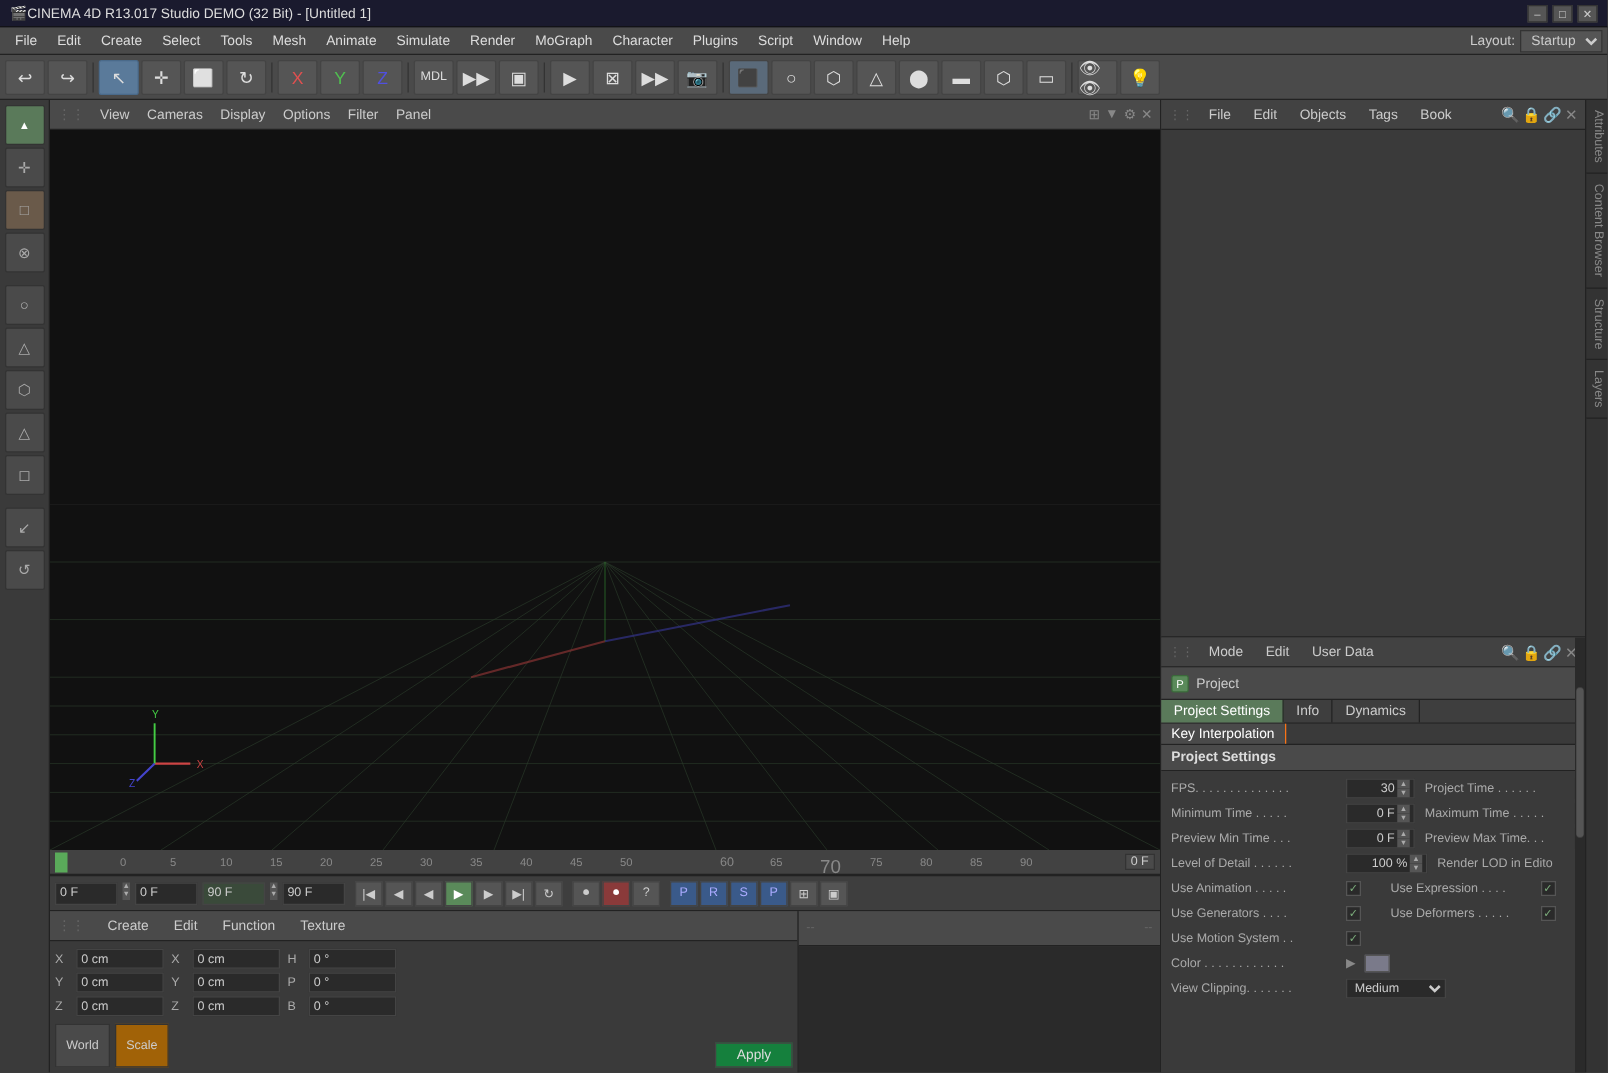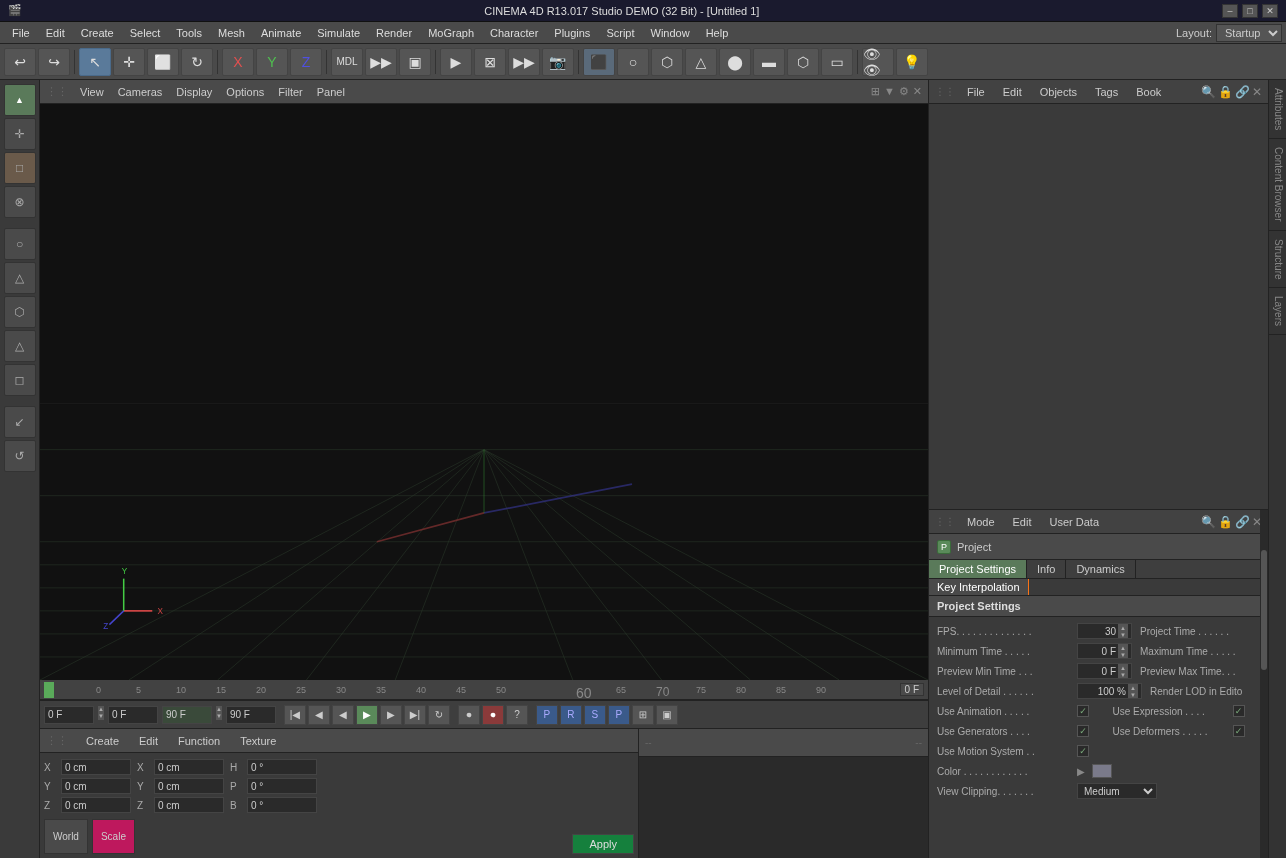--- a/index.html
+++ b/index.html
@@ -1,20 +1,20 @@
 <!DOCTYPE html>
 <html><head>
   <meta charset="utf-8">
   <style>
     * { margin: 0; padding: 0; box-sizing: border-box; }
     body { width: 1286px; height: 858px; background: #3c3c3c; font-family: Arial, sans-serif; font-size: 11px; color: #ccc; overflow: hidden; }
 
     
     #titlebar { background: #1a1a2e; height: 22px; display: flex; align-items: center; padding: 0 8px; color: #ddd; font-size: 11px; border-bottom: 1px solid #111; }
-    #titlebar .title { flex: 1; text-align: center; }
+    #titlebar .title { flex: 1; text-align: left; }
     #titlebar .win-btns { display: flex; gap: 4px; }
     #titlebar .win-btn { width: 16px; height: 14px; background: #555; border: 1px solid #333; font-size: 9px; display: flex; align-items: center; justify-content: center; color: #ccc; cursor: pointer; }
 
     
     #menubar { background: #4a4a4a; height: 22px; display: flex; align-items: center; padding: 0 4px; border-bottom: 1px solid #222; }
     .menu-item { padding: 2px 8px; color: #ddd; cursor: pointer; font-size: 11px; }
     #layout-select { margin-left: auto; display: flex; align-items: center; gap: 4px; color: #ccc; font-size: 11px; }
     #layout-select select { background: #555; color: #ccc; border: 1px solid #333; font-size: 11px; padding: 1px 4px; }
 
     
@@ -46,21 +46,21 @@
 
     
     #bottom-area { display: flex; height: 130px; border-top: 1px solid #222; }
     #bottom-left { flex: 1; background: #3a3a3a; }
     #bottom-toolbar { background: #4a4a4a; height: 24px; display: flex; align-items: center; padding: 0 6px; gap: 8px; border-bottom: 1px solid #222; }
     .coord-row { display: flex; align-items: center; gap: 3px; }
     .coord-input { background: #2a2a2a; border: 1px solid #444; color: #ccc; width: 70px; height: 16px; font-size: 10px; padding: 0 3px; }
 
     #bottom-right { width: 290px; background: #3a3a3a; border-left: 1px solid #222; display: flex; flex-direction: column; }
     #world-btn { background: #4a4a4a; border: 1px solid #333; color: #ccc; padding: 2px 8px; font-size: 10px; cursor: pointer; }
-    #scale-btn { background: #be185d; border: 1px solid #333; color: #ccc; padding: 2px 8px; font-size: 10px; cursor: pointer; }
+    #scale-btn { background: #a16207; border: 1px solid #333; color: #ccc; padding: 2px 8px; font-size: 10px; cursor: pointer; }
     #apply-btn { background: #15803d; border: 1px solid #444; color: #ddd; padding: 3px 16px; font-size: 11px; cursor: pointer; margin-top: 15px; }
     #br-toolbar { height: 28px; background: #4a4a4a; display: flex; align-items: center; padding: 0 6px; gap: 4px; border-bottom: 1px solid #222; }
 
     
     #right-panel { width: 340px; background: #3a3a3a; border-left: 1px solid #222; display: flex; flex-direction: column; }
     #rp-top { flex: 0 0 430px; background: #3a3a3a; border-bottom: 1px solid #222; }
     #rp-file-toolbar { height: 24px; background: #424242; display: flex; align-items: center; padding: 0 6px; gap: 6px; border-bottom: 1px solid #222; }
     #rp-content { flex: 1; background: #1e1e1e; }
     #rp-bottom { flex: 1; display: flex; flex-direction: column; }
     #attr-toolbar { height: 24px; background: #424242; display: flex; align-items: center; padding: 0 6px; gap: 6px; border-bottom: 1px solid #222; }
@@ -247,23 +247,23 @@
       <div style="position:absolute; left:136px; color:#888; font-size:9px; top:5px;">10</div>
       <div style="position:absolute; left:176px; color:#888; font-size:9px; top:5px;">15</div>
       <div style="position:absolute; left:216px; color:#888; font-size:9px; top:5px;">20</div>
       <div style="position:absolute; left:256px; color:#888; font-size:9px; top:5px;">25</div>
       <div style="position:absolute; left:296px; color:#888; font-size:9px; top:5px;">30</div>
       <div style="position:absolute; left:336px; color:#888; font-size:9px; top:5px;">35</div>
       <div style="position:absolute; left:376px; color:#888; font-size:9px; top:5px;">40</div>
       <div style="position:absolute; left:416px; color:#888; font-size:9px; top:5px;">45</div>
       <div style="position:absolute; left:456px; color:#888; font-size:9px; top:5px;">50</div>
       <div style="position:absolute; left:496px; color:#888; font-size:9px; top:5px;margin-top:24px;">55</div>
-      <div style="position:absolute; left:536px; color:#888; font-size:14px; top:5px;">60</div>
+      <div style="position:absolute; left:536px; color:#888; font-size:10px; top:5px;">60</div>
       <div style="position:absolute; left:576px; color:#888; font-size:9px; top:5px;">65</div>
-      <div style="position:absolute; left:616px; color:#888; font-size:12px; top:5px;">70</div>
+      <div style="position:absolute; left:616px; color:#888; font-size:15px; top:5px;">70</div>
       <div style="position:absolute; left:656px; color:#888; font-size:9px; top:5px;">75</div>
       <div style="position:absolute; left:696px; color:#888; font-size:9px; top:5px;">80</div>
       <div style="position:absolute; left:736px; color:#888; font-size:9px; top:5px;">85</div>
       <div style="position:absolute; left:776px; color:#888; font-size:9px; top:5px;">90</div>
       <div style="position:absolute; right:4px; top:3px; background:#4a4a4a; border:1px solid #333; padding:0 4px; font-size:10px; color:#ccc;">0 F</div>
     </div>
 
     <div id="timeline-controls">
       <input class="tc-input" value="0 F" style="width: 50px;">
       <div style="display:flex; flex-direction:column; height:18px;">

